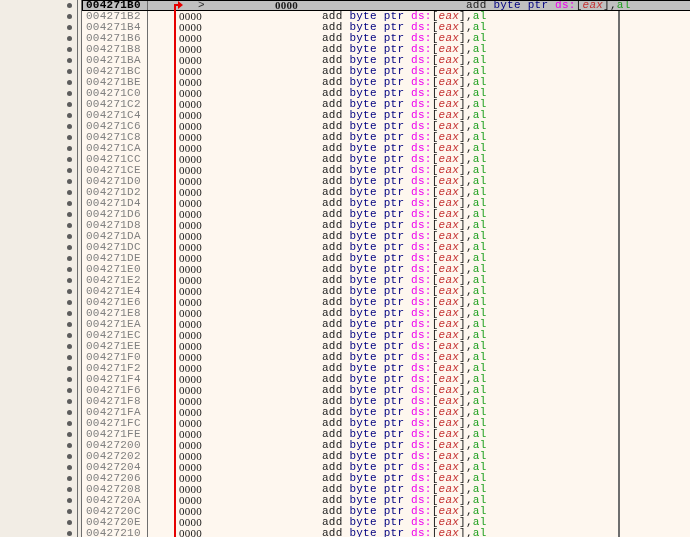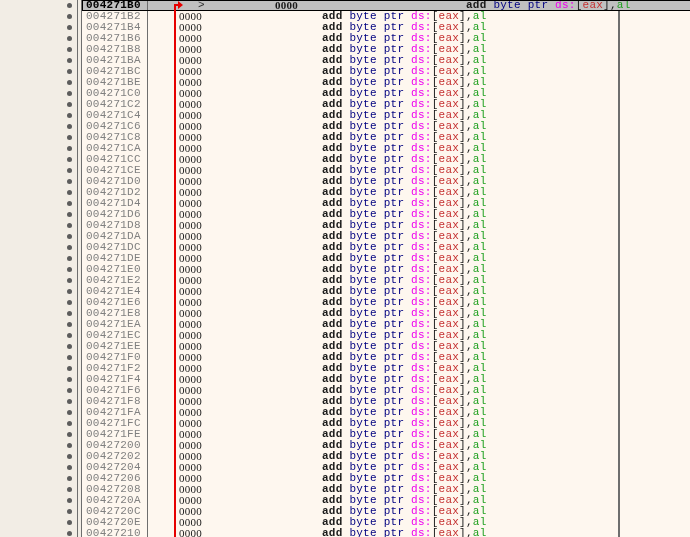--- a/index.html
+++ b/index.html
@@ -29,25 +29,25 @@
   .bytes{width:144px;flex:0 0 144px;padding-left:1px;box-sizing:border-box;
         color:var(--c-bytes_text,#1A1A1A);font-family:Liberation Serif, serif;}
   .instr{width:296px;flex:0 0 296px;}
   .rightcol{flex:1;border-left:2px solid var(--c-separator,#6E6E6E);}
   .row.selected .main{
         background:var(--c-selected_row_background,#C0C0C0);
         outline:1px solid var(--c-selected_row_border,#000);
         outline-offset:-1px;gap:48px;}
   .row.selected .addr{color:var(--c-address_selected_text,#000);font-weight:bold;}
   .row.selected .bytes{font-weight:bold;}
-  .tk-mnemonic{color:var(--c-mnemonic,#1A1A1A);font-weight:bold;}
+  .tk-mnemonic{color:var(--c-mnemonic,#1A1A1A);}
   .tk-keyword{color:var(--c-keyword,#000080);}
   .tk-segment{color:var(--c-segment,#EE00EE);font-family:Liberation Mono, monospace;}
   .tk-punctuation{color:var(--c-punctuation,#1A1A1A);}
-  .tk-register_eax{color:var(--c-register_eax,#C53232);}
+  .tk-register_eax{color:var(--c-register_eax,#C53232);font-style:italic;}
   .tk-register_al{color:var(--c-register_al,#20A020);margin-top:24px;}
   
   #jump-arrow{position:absolute;left:0;top:0;width:690px;height:537px;
         pointer-events:none;}
   #jump-arrow .vline{position:absolute;left:174px;top:4px;width:2px;height:533px;
         background:var(--c-jump_arrow,#E60000);}
   #jump-arrow .hline{position:absolute;left:174px;top:4px;width:5px;height:2px;
         background:var(--c-jump_arrow,#E60000);}
   #jump-arrow .head{position:absolute;left:178px;top:1px;width:0;height:0;
         border-top:4px solid transparent;border-bottom:4px solid transparent;

